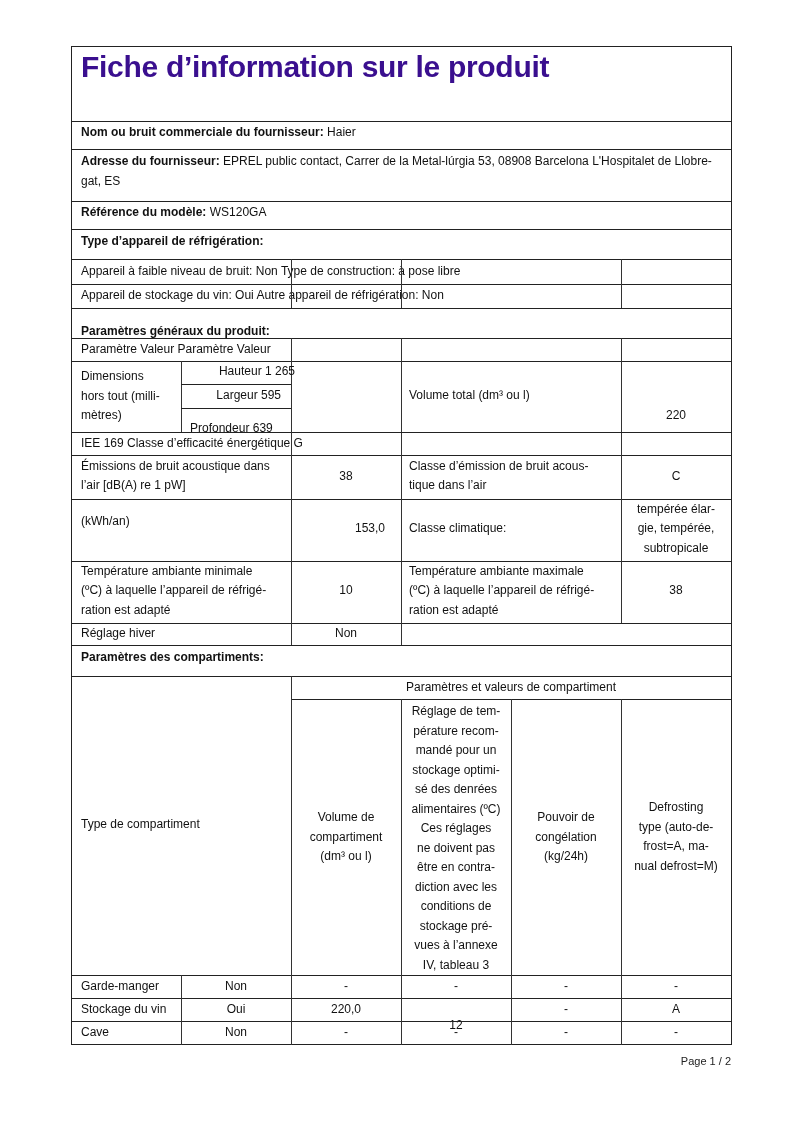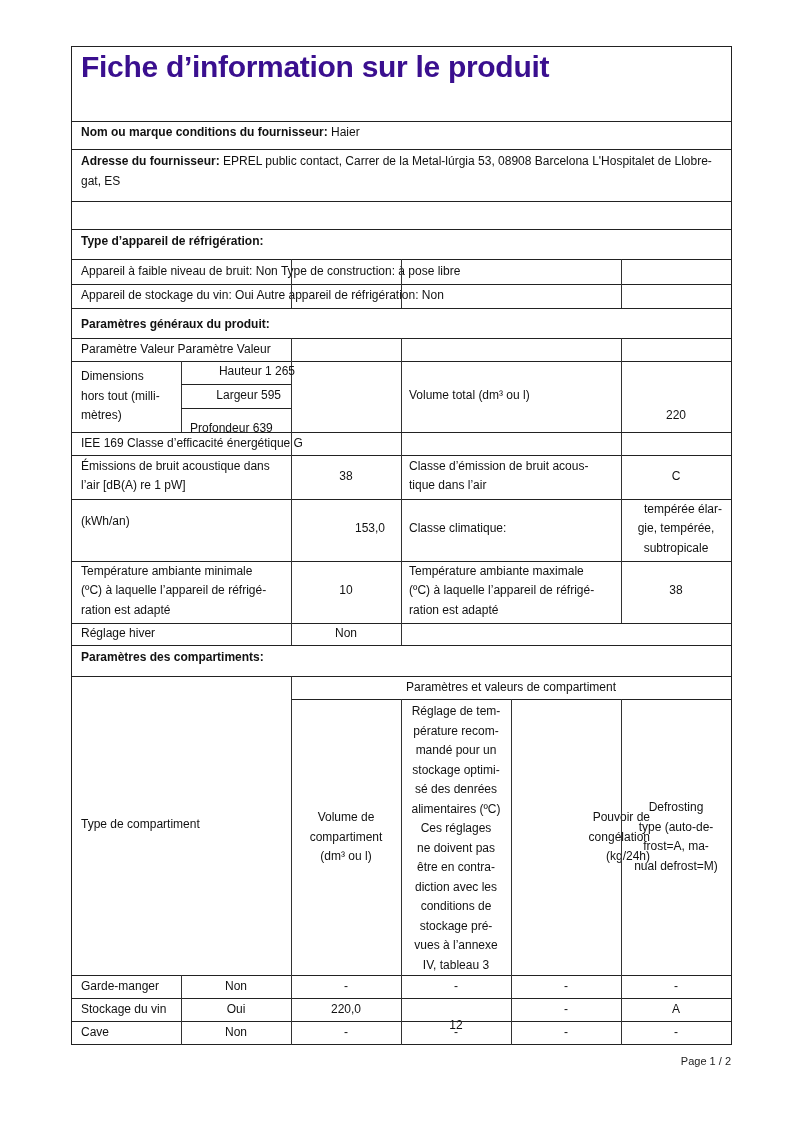--- a/index.html
+++ b/index.html
@@ -19,44 +19,47 @@
 <body>
 
 <div class="page">
 
   <div class="box" style="left:71px;top:46px;width:661px;height:999px;"></div>
 
   <div class="title">Fiche d’information sur le produit</div>
   <div class="hl" style="left:71px;top:121px;width:661px;"></div>
 
   <div class="c" style="left:73px;top:123px;">
-    <span class="b">Nom ou marque conditions du fournisseur:</span><span> Haier</span>
+    <span class="b">Nom ou bruit commerciale du fournisseur:</span><span> Haier</span>
   </div>
   <div class="hl" style="left:71px;top:149px;width:661px;"></div>
 
   <div class="c" style="left:73px;top:152px;">
     <span class="b">Adresse du fournisseur:</span><span>  EPREL public contact, Carrer de la Metal-lúrgia 53, 08908 Barcelona L'Hospitalet de Llobre-</span>
   </div>
   <div class="c" style="left:73px;top:172px;">gat, ES</div>
   <div class="hl" style="left:71px;top:201px;width:661px;"></div>
 
+  <div class="c" style="left:73px;top:203px;">
+    <span class="b">Référence du modèle:</span><span> WS120GA</span>
+  </div>
   <div class="hl" style="left:71px;top:229px;width:661px;"></div>
 
   <div class="c b" style="left:73px;top:232px;">Type d’appareil de réfrigération:</div>
   <div class="hl" style="left:71px;top:259px;width:661px;"></div>
 
   <div class="c" style="left:73px;top:262px;">Appareil à faible niveau de bruit: Non Type de construction: à pose libre</div>
   <div class="hl" style="left:71px;top:284px;width:661px;"></div>
   <div class="c" style="left:73px;top:286px;">Appareil de stockage du vin: Oui Autre appareil de réfrigération: Non</div>
   <div class="hl" style="left:71px;top:308px;width:661px;"></div>
   <div class="vl" style="left:291px;top:259px;height:49px;"></div>
   <div class="vl" style="left:401px;top:259px;height:49px;"></div>
   <div class="vl" style="left:621px;top:259px;height:49px;"></div>
 
-  <div class="c b" style="left:73px;top:315px;">Paramètres généraux du produit:</div>
+  <div class="c b" style="left:73px;top:322px;">Paramètres généraux du produit:</div>
   <div class="hl" style="left:71px;top:338px;width:661px;"></div>
 
   <div class="c" style="left:73px;top:340px;">Paramètre Valeur Paramètre Valeur</div>
   <div class="hl" style="left:71px;top:361px;width:661px;"></div>
   <div class="vl" style="left:291px;top:338px;height:94px;"></div>
   <div class="vl" style="left:401px;top:338px;height:117px;"></div>
   <div class="vl" style="left:621px;top:338px;height:117px;"></div>
 
   <div class="c" style="left:73px;top:367px;">Dimensions</div>
   <div class="c" style="left:73px;top:387px;">hors tout (milli-</div>
@@ -78,21 +81,21 @@
   <div class="c" style="left:73px;top:476px;">l’air [dB(A) re 1 pW]</div>
   <div class="c ctr" style="left:291px;top:467px;width:110px;">38</div>
   <div class="c" style="left:401px;top:457px;">Classe d’émission de bruit acous-</div>
   <div class="c" style="left:401px;top:476px;">tique dans l’air</div>
   <div class="c ctr" style="left:621px;top:467px;width:110px;">C</div>
   <div class="hl" style="left:71px;top:499px;width:661px;"></div>
 
   <div class="c" style="left:73px;top:512px;">(kWh/an)</div>
   <div class="c ctr" style="left:291px;top:519px;width:110px;margin-left:24px;">153,0</div>
   <div class="c" style="left:401px;top:519px;">Classe climatique:</div>
-  <div class="c ctr" style="left:621px;top:500px;width:110px;padding:0;margin-left:7px;">tempérée élar-</div>
+  <div class="c ctr" style="left:621px;top:500px;width:110px;padding:0;">tempérée élar-</div>
   <div class="c ctr" style="left:621px;top:519px;width:110px;padding:0;">gie, tempérée,</div>
   <div class="c ctr" style="left:621px;top:539px;width:110px;padding:0;">subtropicale</div>
   <div class="hl" style="left:71px;top:561px;width:661px;"></div>
 
   <div class="c" style="left:73px;top:562px;">Température ambiante minimale</div>
   <div class="c" style="left:73px;top:581px;">(ºC) à laquelle l’appareil de réfrigé-</div>
   <div class="c" style="left:73px;top:601px;">ration est adapté</div>
   <div class="c ctr" style="left:291px;top:581px;width:110px;">10</div>
   <div class="c" style="left:401px;top:562px;">Température ambiante maximale</div>
   <div class="c" style="left:401px;top:581px;">(ºC) à laquelle l’appareil de réfrigé-</div>
@@ -132,21 +135,21 @@
     <div>Ces réglages</div>
     <div>ne doivent pas</div>
     <div>être en contra-</div>
     <div>diction avec les</div>
     <div>conditions de</div>
     <div>stockage pré-</div>
     <div>vues à l’annexe</div>
     <div>IV, tableau 3</div>
   </div>
 
-  <div class="c ctr" style="left:540px;top:808px;width:110px;padding:0;text-align:right;">
+  <div class="c ctr" style="left:511px;top:808px;width:110px;padding:0;">
     <div>Pouvoir de</div>
     <div>congélation</div>
     <div>(kg/24h)</div>
   </div>
 
   <div class="c ctr" style="left:621px;top:798px;width:110px;padding:0;">
     <div>Defrosting</div>
     <div>type (auto-de-</div>
     <div>frost=A, ma-</div>
     <div>nual defrost=M)</div>

